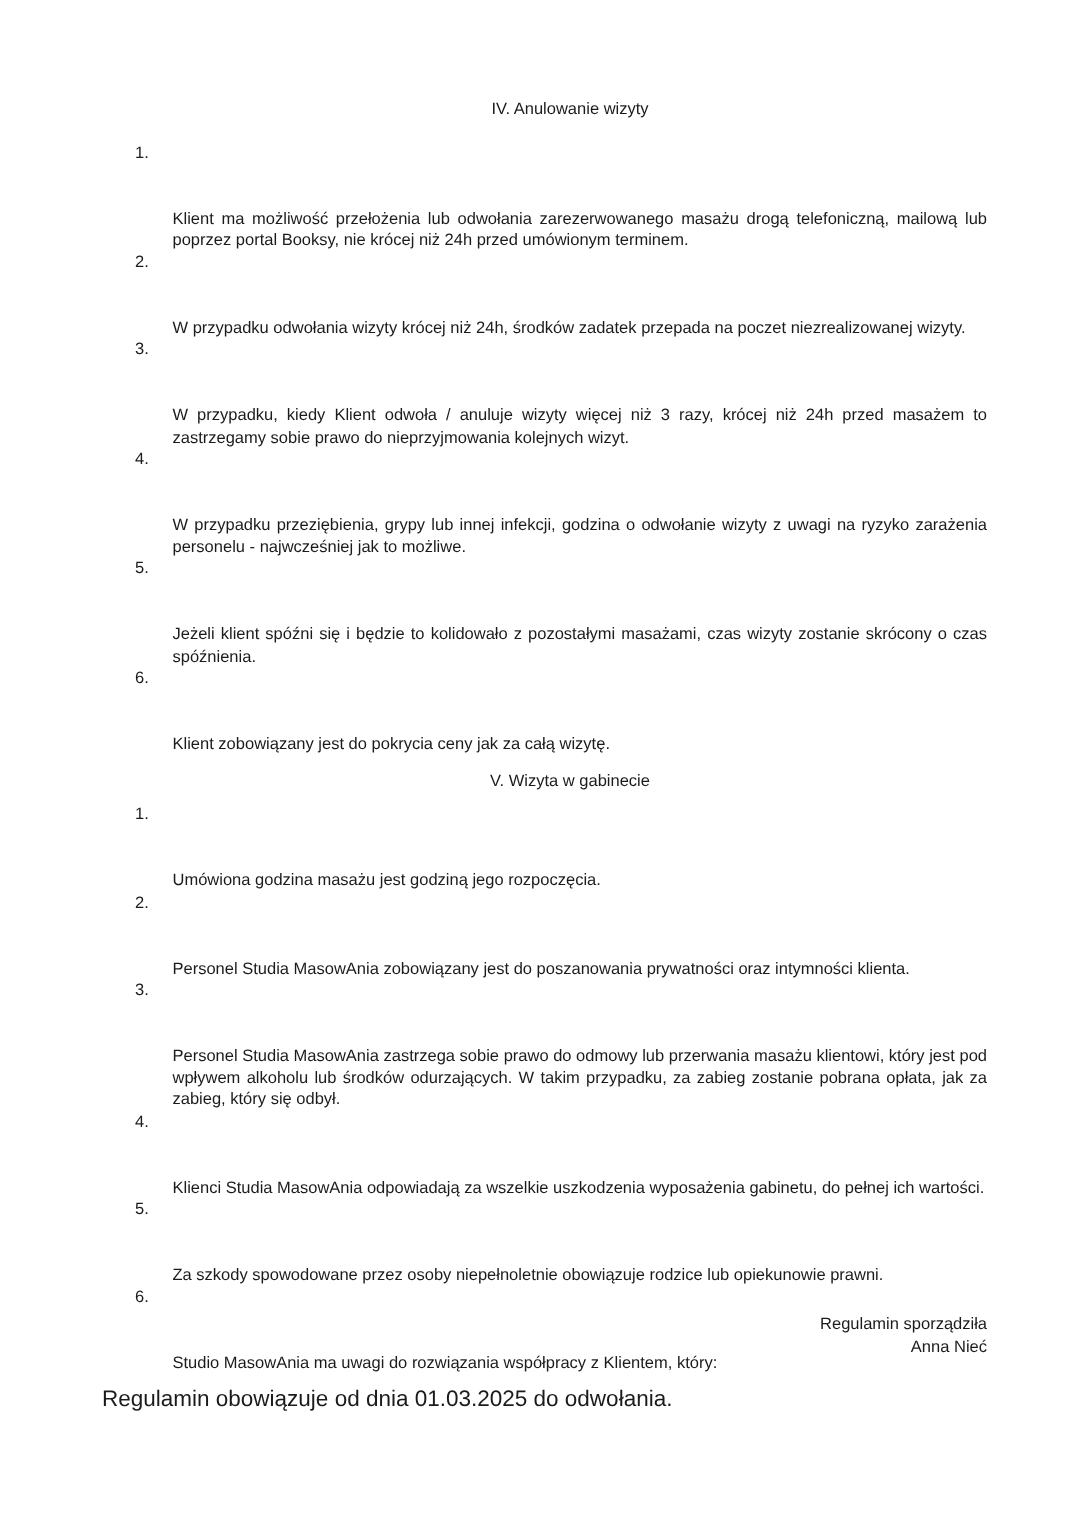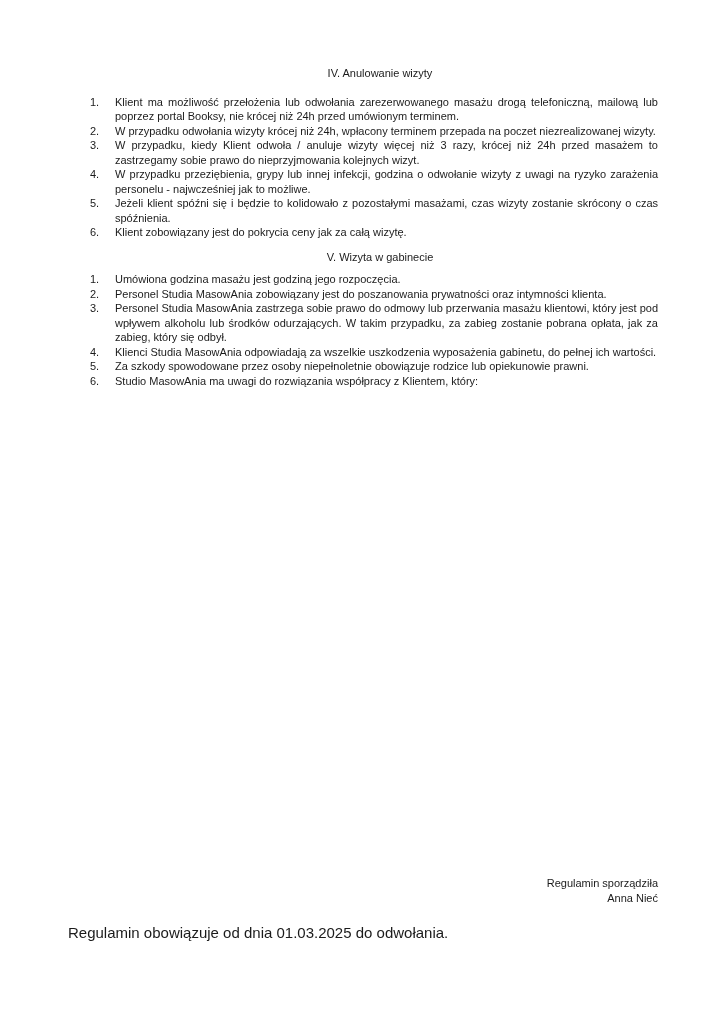--- a/index.html
+++ b/index.html
@@ -53,20 +53,21 @@
     align-items: flex-start;
   }
   .num {
     flex: 0 0 25px;
     width: 25px;
   }
   .txt {
     flex: 1 1 auto;
     text-align: justify;
     text-justify: inter-word;
+    margin-top: 44px;
   }
   .sublist {
     margin-left: 44px; 
     width: 546px;
     font-size: 11px;
     line-height: 14.5px;
   }
   .subitem {
     display: flex;
     align-items: baseline;
@@ -106,21 +107,21 @@
 
     <h3 class="heading heading-iv">IV. Anulowanie wizyty</h3>
 
     <ol class="reglist list-iv">
       <li>
         <span class="num">1.</span>
         <span class="txt">Klient ma możliwość przełożenia lub odwołania zarezerwowanego masażu drogą telefoniczną, mailową lub poprzez portal Booksy, nie krócej niż 24h przed umówionym terminem.</span>
       </li>
       <li>
         <span class="num">2.</span>
-        <span class="txt">W przypadku odwołania wizyty krócej niż 24h, wpłacony terminem przepada na poczet niezrealizowanej wizyty.</span>
+        <span class="txt">W przypadku odwołania wizyty krócej niż 24h, środków zadatek przepada na poczet niezrealizowanej wizyty.</span>
       </li>
       <li>
         <span class="num">3.</span>
         <span class="txt">W przypadku, kiedy Klient odwoła / anuluje wizyty więcej niż 3 razy, krócej niż 24h przed masażem to zastrzegamy sobie prawo do nieprzyjmowania kolejnych wizyt.</span>
       </li>
       <li>
         <span class="num">4.</span>
         <span class="txt">W przypadku przeziębienia, grypy lub innej infekcji, godzina o odwołanie wizyty z uwagi na ryzyko zarażenia personelu - najwcześniej jak to możliwe.</span>
       </li>
       <li>

